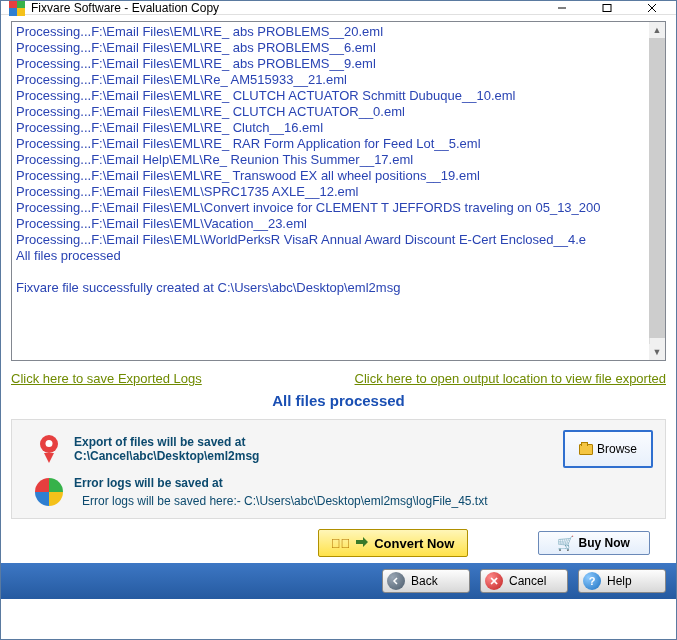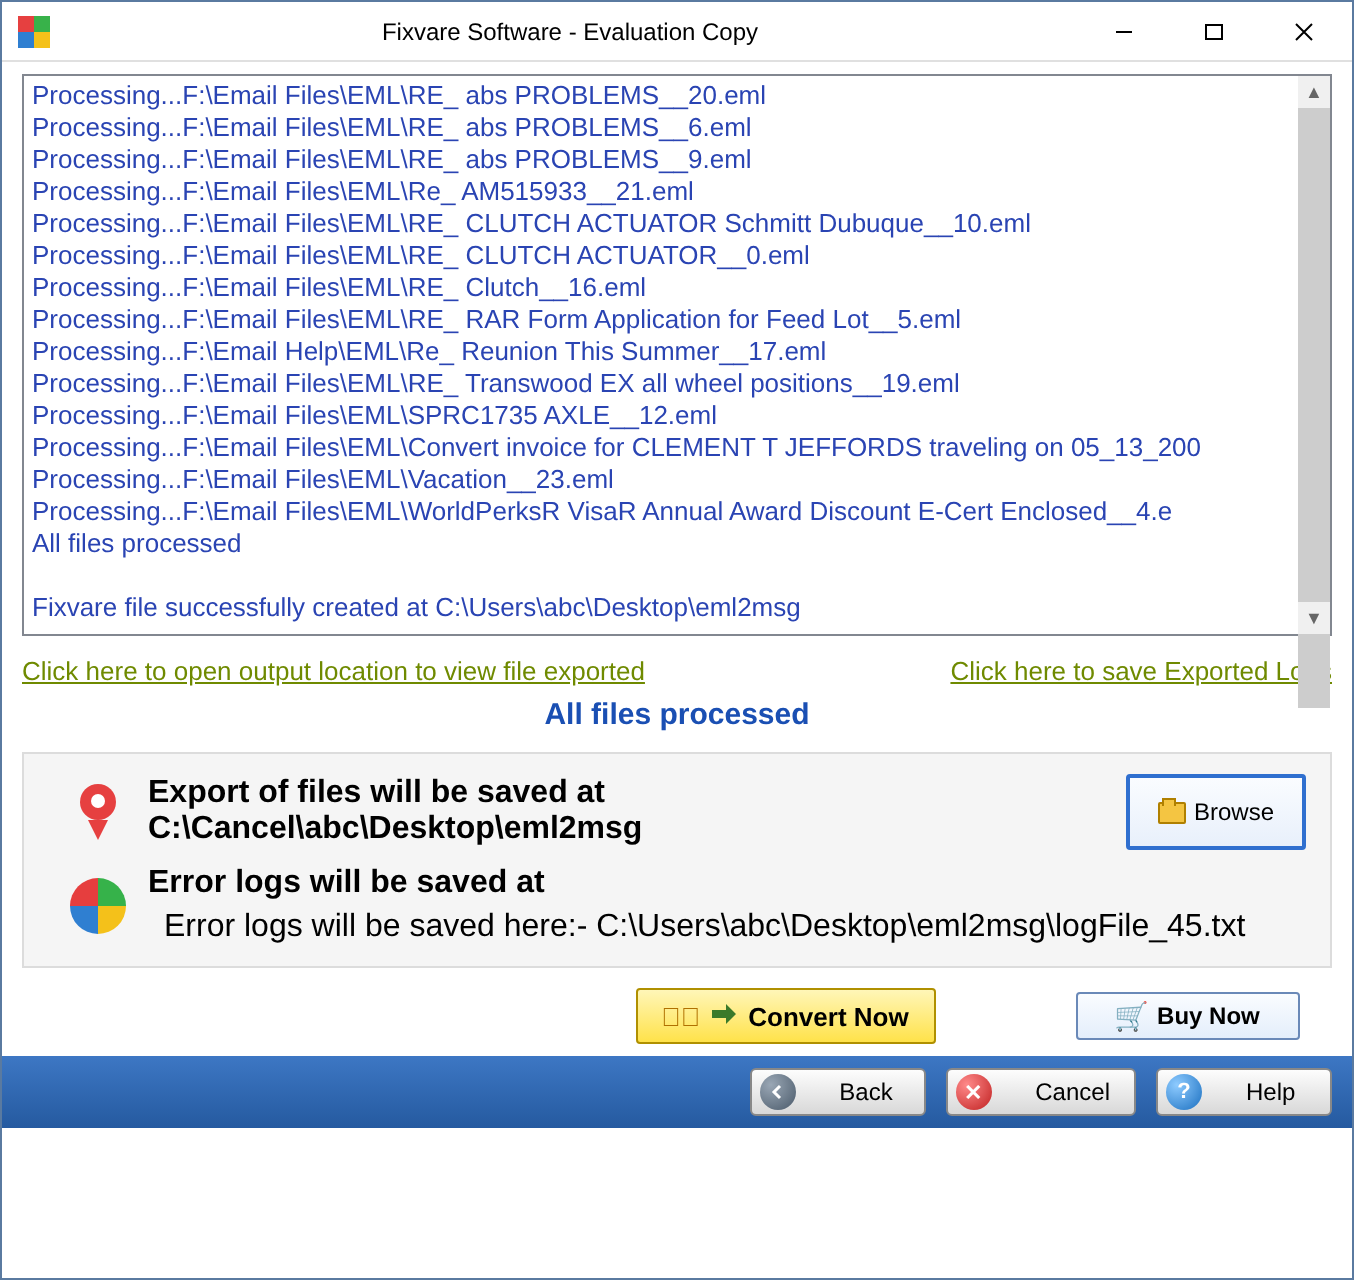--- a/index.html
+++ b/index.html
@@ -6,41 +6,40 @@
   body {
     font-family: "Segoe UI", Tahoma, sans-serif;
     font-size: 12px;
     background: #fff;
     width: 677px;
     height: 640px;
     overflow: hidden;
     border: 1px solid #5a7aa0;
   }
   .titlebar {
-    height: 30px;
+    height: 14px;
     display: flex;
     align-items: center;
     padding: 0 2px 0 8px;
     background: #fff;
     border-bottom: 1px solid #e0e0e0;
-    text-align: center;
   }
   .titlebar .app-icon { width: 16px; height: 16px; margin-right: 6px; }
   .titlebar .title { flex: 1; font-size: 12px; color: #000; }
   .titlebar .win-btn {
     width: 45px; height: 29px; display: flex; align-items: center; justify-content: center;
     color: #333;
   }
 
   .client { padding: 6px 10px 0 10px; height: calc(100% - 30px); display: flex; flex-direction: column; }
 
   .log-box {
     border: 1px solid #828790;
     background: #fff;
-    height: 281px;
+    height: 340px;
     overflow: auto;
     padding: 2px 4px;
     white-space: nowrap;
     font-size: 13px;
     line-height: 16px;
     color: #2a44b3;
   }
   .log-box div { font-family: "Segoe UI", Tahoma, sans-serif; }
 
   .links-row {
@@ -54,21 +53,21 @@
     background: #f5f5f5;
     border: 1px solid #dcdcdc;
     padding: 10px 12px;
     margin-bottom: 6px;
   }
   .panel .row {
     display: flex; align-items: center; margin-bottom: 8px;
   }
   .panel .row:last-child { margin-bottom: 0; }
   .panel .icon-cell { width: 50px; display: flex; justify-content: center; }
-  .panel .text-cell { flex: 1; font-size: 16px; color: #000000; }
+  .panel .text-cell { flex: 1; font-size: 12px; color: #0c4a6e; }
   .panel .text-cell b { font-weight: bold; }
   .panel .sub { padding-left: 8px; padding-top: 4px; }
 
   .btn {
     display: inline-flex; align-items: center; justify-content: center;
     height: 24px; padding: 0 10px;
     border: 1px solid #707070;
     border-radius: 2px;
     font-size: 12px;
     background: linear-gradient(#fdfdfd, #e6e6e6);
@@ -86,21 +85,21 @@
   .action-row .spacer { width: 220px; }
 
   .footer {
     background: linear-gradient(#3d77c4, #255aa0);
     height: 36px;
     display: flex; align-items: center; justify-content: flex-end;
     padding: 0 10px; gap: 10px;
     margin: 0 -10px;
   }
   .footer .fbtn {
-    display: inline-flex; align-items: center; gap: 22px;
+    display: inline-flex; align-items: center; gap: 6px;
     height: 24px; padding: 0 12px 0 4px;
     border: 1px solid #888;
     border-radius: 3px;
     background: linear-gradient(#fdfdfd, #d8d8d8);
     font-size: 12px;
     min-width: 88px;
   }
   .fbtn .circ {
     width: 18px; height: 18px; border-radius: 50%;
     display:flex; align-items:center; justify-content:center;
@@ -183,22 +182,22 @@
         <div>Fixvare file successfully created at C:\Users\abc\Desktop\eml2msg</div>
       </div>
     <div class="scroll-track">
       <div class="scroll-btn" style="top:0">▲</div>
       <div class="scroll-thumb" style="top:16px;height:300px"></div>
       <div class="scroll-btn" style="bottom:0">▼</div>
     </div>
   </div>
 
   <div class="links-row">
+    <a href="#">Click here to save Exported Logs</a>
     <a href="#">Click here to open output location to view file exported</a>
-    <a href="#">Click here to save Exported Logs</a>
   </div>
 
   <div class="status-line">All files processed</div>
 
   <div class="panel">
     <div class="row">
       <div class="icon-cell">
         <div class="pin">
           <div class="head"></div>
             <div class="hole"></div>

